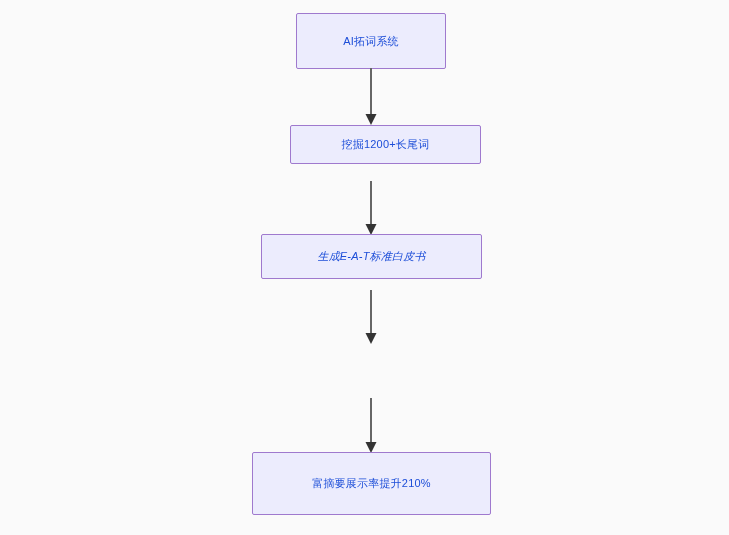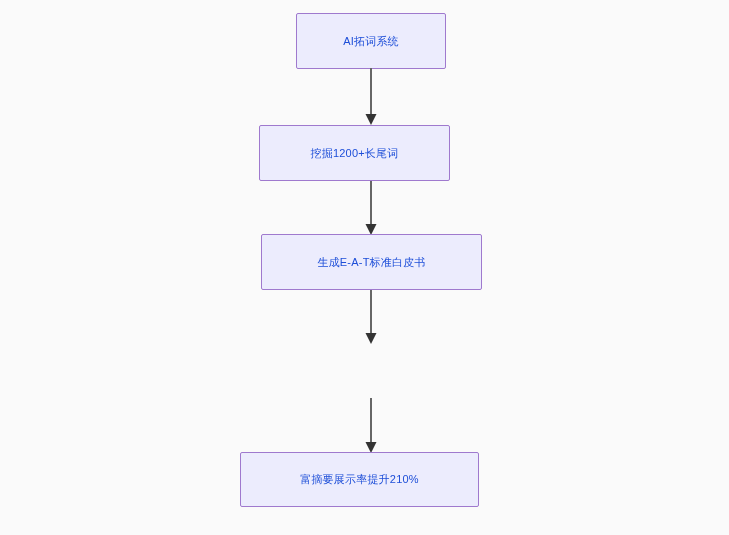--- a/index.html
+++ b/index.html
@@ -58,41 +58,41 @@
 
   <div class="node" style="left:296px; top:13px; width:150px; height:56px;">
     <span class="node-label">AI拓词系统</span>
   </div>
 
   <svg class="edge" style="left:363px; top:68px; width:16px; height:58px;" viewBox="0 0 16 58">
     <line class="edge-line" x1="8" y1="0" x2="8" y2="49"></line>
     <polygon class="edge-head" points="8,57 2.5,46 13.5,46"></polygon>
   </svg>
 
-  <div class="node" style="left:259px; top:125px; width:191px; height:56px;">
+  <div class="node" style="left:290px; top:125px; width:191px; height:39px;">
     <span class="node-label">挖掘1200+长尾词</span>
   </div>
 
   <svg class="edge" style="left:363px; top:181px; width:16px; height:55px;" viewBox="0 0 16 55">
     <line class="edge-line" x1="8" y1="0" x2="8" y2="46"></line>
     <polygon class="edge-head" points="8,54 2.5,43 13.5,43"></polygon>
   </svg>
 
-  <div class="node" style="left:261px; top:234px; width:221px; height:56px;">
+  <div class="node" style="left:261px; top:234px; width:221px; height:45px;font-style:italic;">
     <span class="node-label">生成E-A-T标准白皮书</span>
   </div>
 
   <svg class="edge" style="left:363px; top:290px; width:16px; height:55px;" viewBox="0 0 16 55">
     <line class="edge-line" x1="8" y1="0" x2="8" y2="46"></line>
     <polygon class="edge-head" points="8,54 2.5,43 13.5,43"></polygon>
   </svg>
 
 
   <svg class="edge" style="left:363px; top:398px; width:16px; height:56px;" viewBox="0 0 16 56">
     <line class="edge-line" x1="8" y1="0" x2="8" y2="47"></line>
     <polygon class="edge-head" points="8,55 2.5,44 13.5,44"></polygon>
   </svg>
 
-  <div class="node" style="left:240px; top:452px; width:239px; height:55px;">
+  <div class="node" style="left:252px; top:452px; width:239px; height:63px;">
     <span class="node-label">富摘要展示率提升210%</span>
   </div>
 
 </div>
 
 </body></html>

